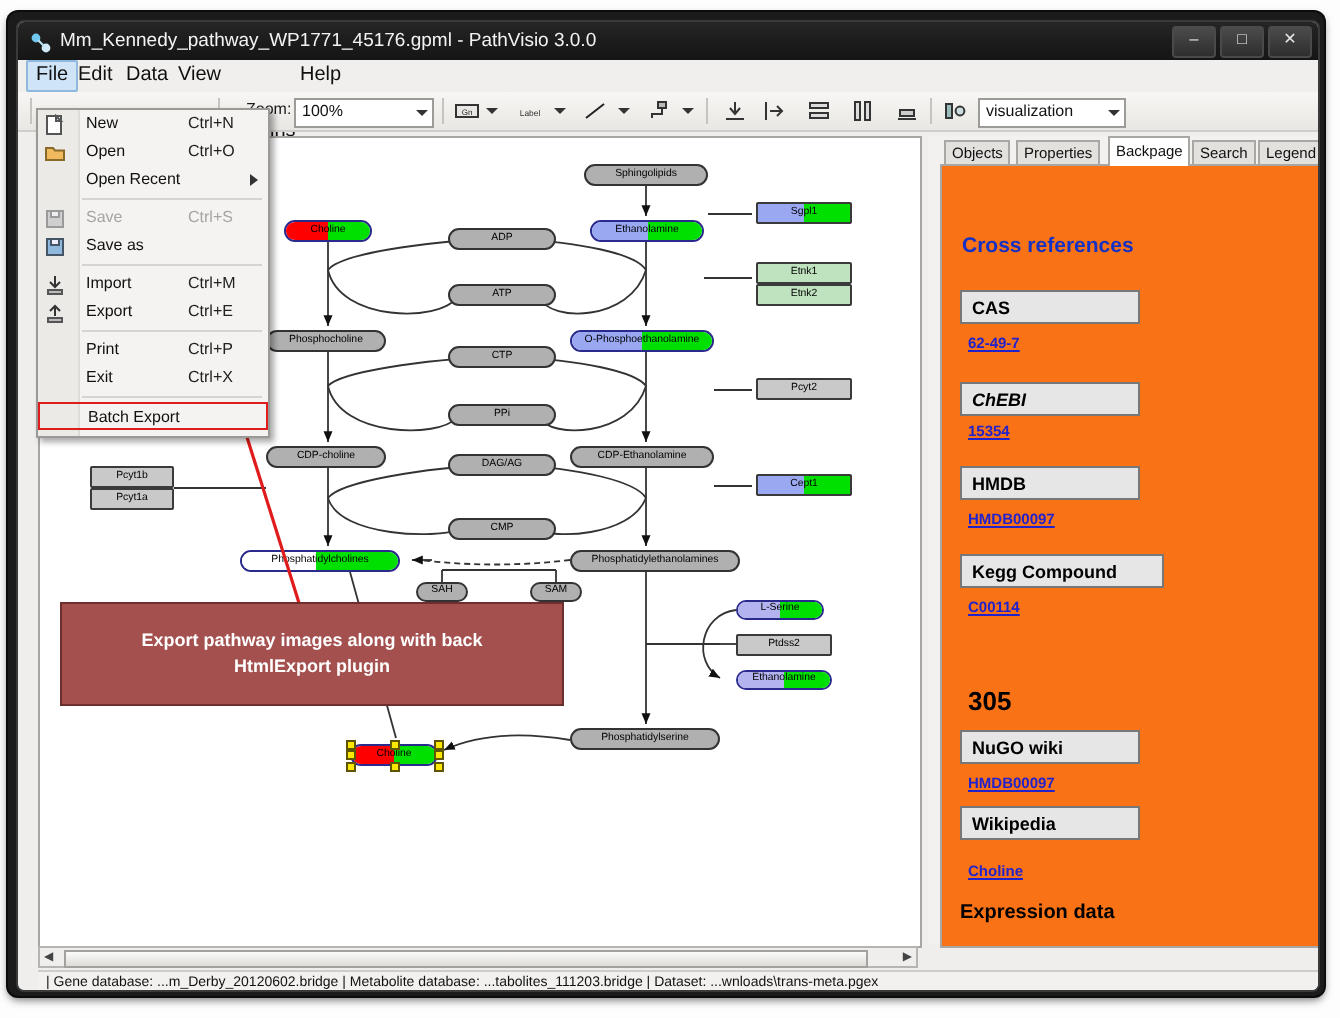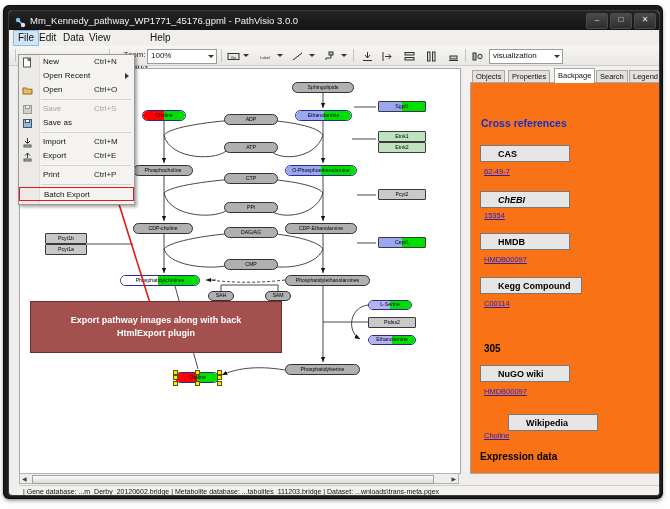--- a/index.html
+++ b/index.html
@@ -68,24 +68,24 @@
   
   .side{position:absolute;left:455px;top:57px;width:205px;height:404px;background:#f2f1ef;}
   .tabstrip{position:absolute;left:0;top:0;width:100%;height:14px;}
   .tab{position:absolute;top:2px;height:12px;line-height:12px;font-size:7.5px;padding:0 3px;
       background:#e3e1dd;border:1px solid #a9a7a3;border-bottom:none;color:#111;}
   .tab.sel{top:0;height:14px;line-height:14px;background:#ffffff;font-size:7.5px;z-index:3;}
   .side-body{position:absolute;left:6px;top:14px;width:199px;height:390px;background:#f97316;
       border:1px solid #a9a7a3;overflow:hidden;}
   .xref-title{position:absolute;left:10px;top:34px;font-size:10.5px;font-weight:bold;color:#1531c4;}
   .xbox{position:absolute;left:9px;width:90px;height:17px;background:#e6e6e6;border:1px solid #777;
-      font-size:9px;font-weight:bold;color:#000;display:flex;align-items:center;padding-left:17px;
+      font-size:9px;font-weight:bold;color:#000;display:flex;align-items:center;padding-left:5px;
       box-sizing:border-box;}
-  .xlink{position:absolute;left:13px;font-size:7.5px;color:#2222cc;text-decoration:underline;font-weight:normal;}
-  .xplain{position:absolute;left:13px;font-size:10px;color:#000;font-weight:bold;}
+  .xlink{position:absolute;left:13px;font-size:7.5px;color:#2222cc;text-decoration:underline;font-weight:bold;}
+  .xplain{position:absolute;left:13px;font-size:13px;color:#000;font-weight:bold;}
   .expdata{position:absolute;left:9px;top:452px;font-size:10px;font-weight:bold;color:#000;}
 
   
   .hscroll{position:absolute;left:10px;top:462px;width:440px;height:11px;background:#efeeec;
       border:1px solid #b6b4b0;box-sizing:border-box;}
   .hthumb{position:absolute;left:12px;top:1px;width:400px;height:7px;
       background:linear-gradient(180deg,#fbfbfb,#dedcd8);border:1px solid #a3a19d;}
   .sb-arrow{position:absolute;top:2px;font-size:6px;color:#444;line-height:6px;}
   .status{position:absolute;left:10px;top:474px;width:650px;height:12px;
       background:#f2f1ef;border-top:1px solid #cfcdc9;font-size:7px;line-height:12px;color:#111;
@@ -451,21 +451,21 @@
         <div class="xlink" style="top:172px;">HMDB00097</div>
 
         <div class="xbox" style="top:194px;width:102px;">Kegg Compound</div>
         <div class="xlink" style="top:216px;">C00114</div>
 
         <div class="xplain" style="top:260px;">305</div>
 
         <div class="xbox" style="top:282px;">NuGO wiki</div>
         <div class="xlink" style="top:304px;">HMDB00097</div>
 
-        <div class="xbox" style="top:331px;margin-left:28px;">Wikipedia</div>
+        <div class="xbox" style="top:320px;">Wikipedia</div>
         <div class="xlink" style="top:348px;">Choline</div>
 
         <div class="expdata" style="top:368px;">Expression data</div>
       </div>
     </div>
 
     <div class="hscroll">
       <span class="sb-arrow" style="left:2px;">◀</span>
       <span class="sb-arrow" style="right:2px;">▶</span>
       <span class="hthumb"></span>
@@ -481,32 +481,32 @@
           <svg width="11" height="11">
               <rect x="1.5" y="1" width="7" height="9" fill="#fff" stroke="#555"></rect>
               <path d="M6 1 L8.5 3.5 L6 3.5 z" fill="#cfe3f5" stroke="#555"></path>
             </svg>
         </span>
         <span class="mlabel">New</span>
         <span class="macc">Ctrl+N</span>
       </div>
 
       <div class="m-item">
-        <span class="mlabel">Open Recent</span>
-        <span class="submark"></span>
-      </div>
-
-      <div class="m-item">
         <span class="m-ico">
           <svg width="11" height="11">
               <path d="M1 3 L4.5 3 L5.5 4.2 L10 4.2 L10 9 L1 9 z" fill="#f0b95e" stroke="#8a6a28"></path>
             </svg>
         </span>
         <span class="mlabel">Open</span>
         <span class="macc">Ctrl+O</span>
+      </div>
+
+      <div class="m-item">
+        <span class="mlabel">Open Recent</span>
+        <span class="submark"></span>
       </div>
 
       <div class="m-sep"></div>
 
       <div class="m-item dis">
         <span class="m-ico">
           <svg width="11" height="11">
               <rect x="1.5" y="1.5" width="8" height="8" fill="#cfcfcf" stroke="#9a9a9a"></rect>
               <rect x="3.5" y="1.5" width="4" height="3" fill="#eee" stroke="#9a9a9a"></rect>
             </svg>
@@ -550,20 +550,24 @@
         <span class="macc">Ctrl+E</span>
       </div>
 
       <div class="m-sep"></div>
 
       <div class="m-item">
         <span class="mlabel">Print</span>
         <span class="macc">Ctrl+P</span>
       </div>
 
+      <div class="m-item">
+        <span class="mlabel">Exit</span>
+        <span class="macc">Ctrl+X</span>
+      </div>
 
       <div class="m-sep"></div>
 
       <div class="m-item hl">
         <span class="mlabel">Batch Export</span>
       </div>
       <div style="height:3px"></div>
     </div>
 
   </div>

